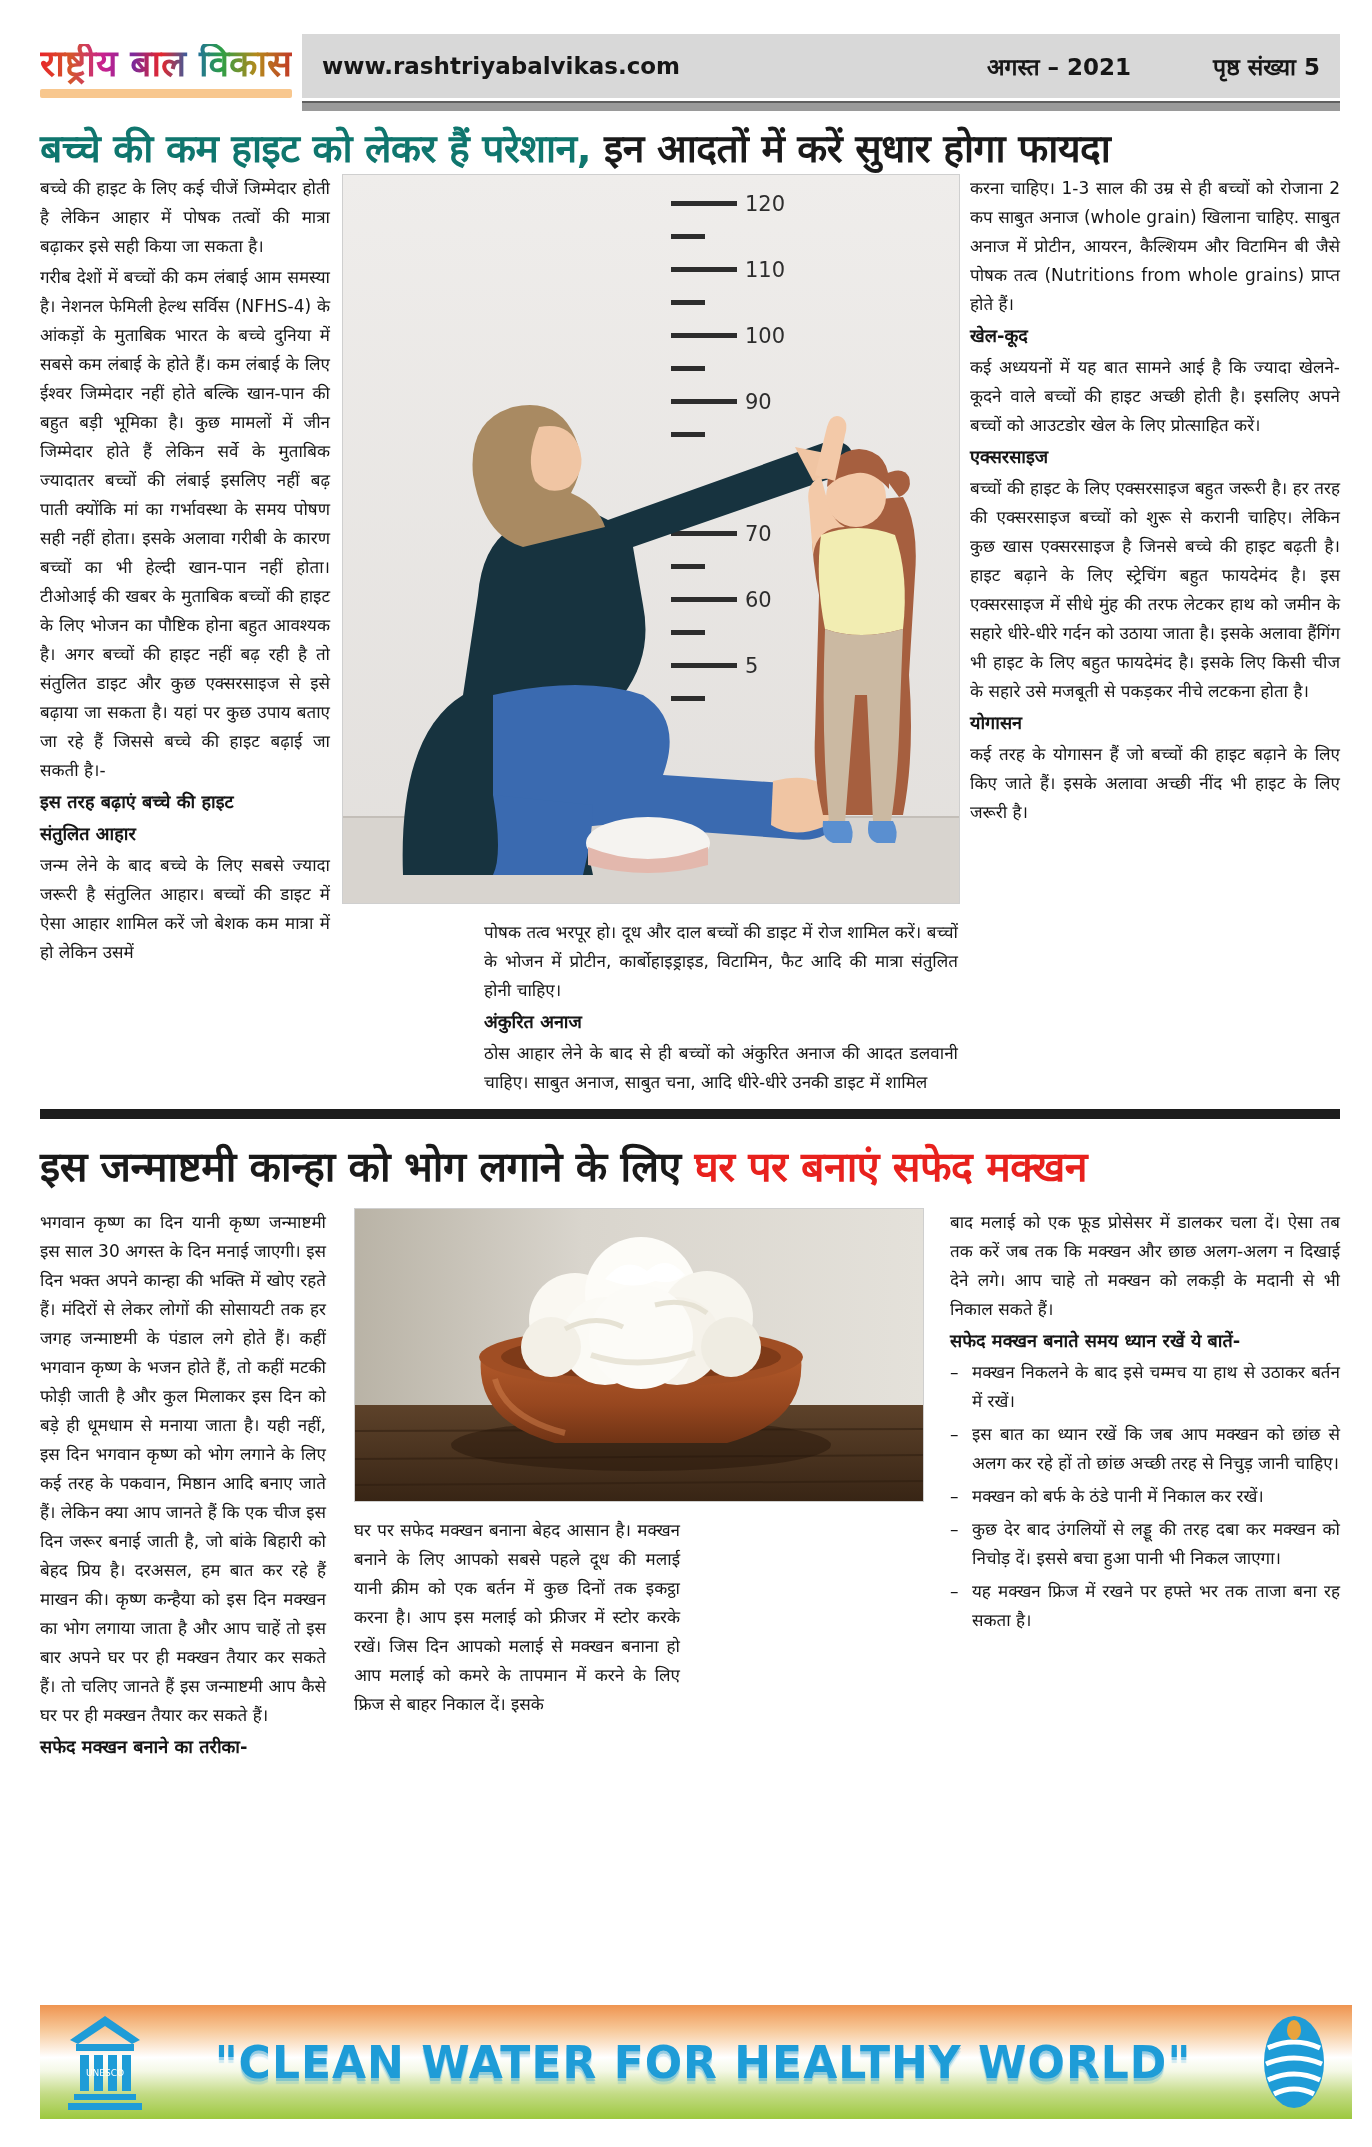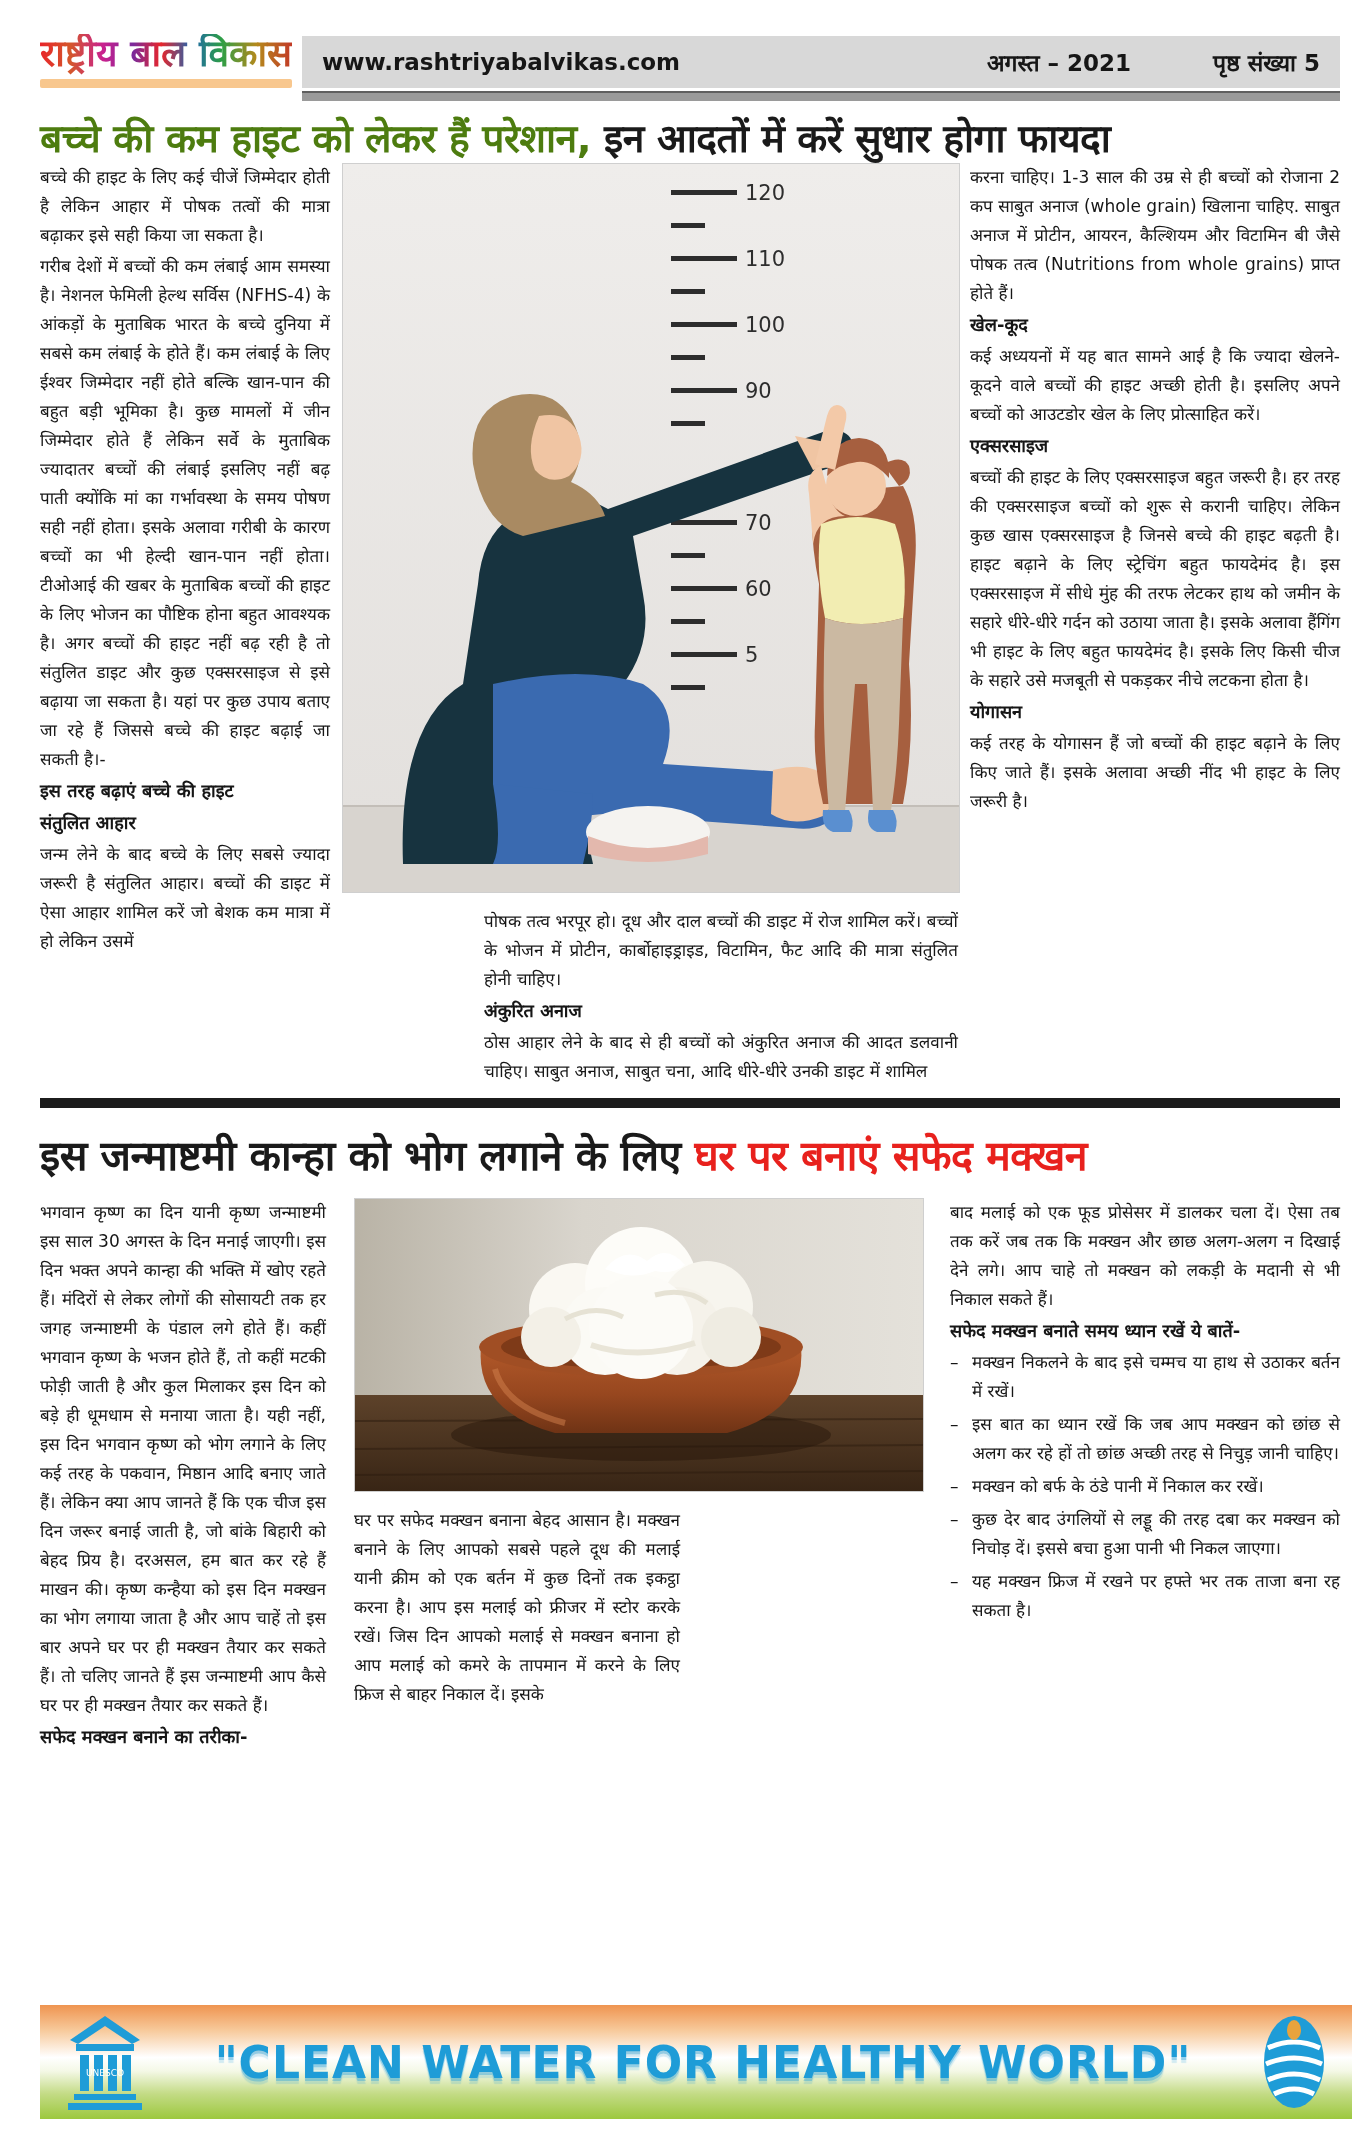--- a/index.html
+++ b/index.html
@@ -7,28 +7,28 @@
         font-family:"DejaVu Sans",sans-serif;color:#161616;box-sizing:border-box;
         padding:34px 32px 0 40px;}
   
   .header{display:flex;align-items:stretch;}
   .logo-wrap{width:252px;flex:0 0 auto;display:flex;flex-direction:column;justify-content:flex-end;text-align:center;}
   .logo-text{font-size:37px;font-weight:bold;line-height:1.1;white-space:nowrap;
              background:linear-gradient(90deg,#e8252a 0%,#d4572b 12%,#c9218f 25%,#7a2a9b 37%,#e8252a 48%,#1f66b0 60%,#2e9e46 72%,#b5891c 86%,#c23a27 100%);
              -webkit-background-clip:text;background-clip:text;color:transparent;}
   .logo-underline{height:9px;background:#f8c78e;margin-top:4px;border-radius:2px;}
   .header-bar{flex:1;margin-left:10px;background:#d8d8d8;display:flex;align-items:center;
-              padding:0 20px;height:52px;align-self:flex-end;}
+              padding:0 20px;height:64px;align-self:flex-end;}
   .header-bar .url{font-size:23px;font-weight:bold;flex:0 0 auto;}
   .header-bar .date{font-size:23px;font-weight:bold;margin-left:auto;margin-right:82px;}
   .header-bar .pageno{font-size:23px;font-weight:bold;}
   .header-rule{height:8px;background:#9a9a9a;border-top:2px solid #5f5f5f;margin-top:3px;margin-left:262px;}
   
   .headline1{margin-top:14px;font-size:39px;font-weight:bold;line-height:1.25;white-space:nowrap;letter-spacing:-0.5px;}
-  .headline1 .red{color:#4d7c0f;}
+  .headline1 .red{color:#0f766e;}
   .headline1 .black{color:#1a1a1a;}
   .headline2{margin-top:24px;font-size:41px;font-weight:bold;line-height:1.2;white-space:nowrap;letter-spacing:-0.5px;}
   .headline2 .black{color:#1a1a1a;}
   .headline2 .red{color:#e8211d;}
   
   .body-text{font-size:17px;line-height:29px;text-align:justify;}
   .body-text p{margin:0 0 2px 0;}
   .subhead{font-weight:bold;font-size:18px;line-height:30px;margin:2px 0;}
   .article1{display:flex;gap:12px;}
   .a1-col1{width:290px;flex:0 0 auto;}

